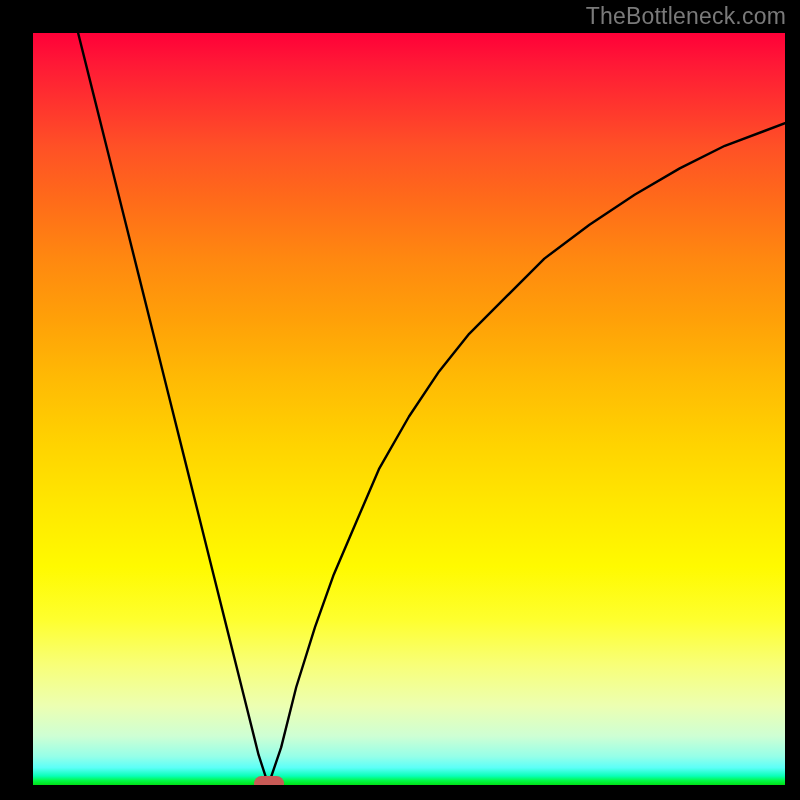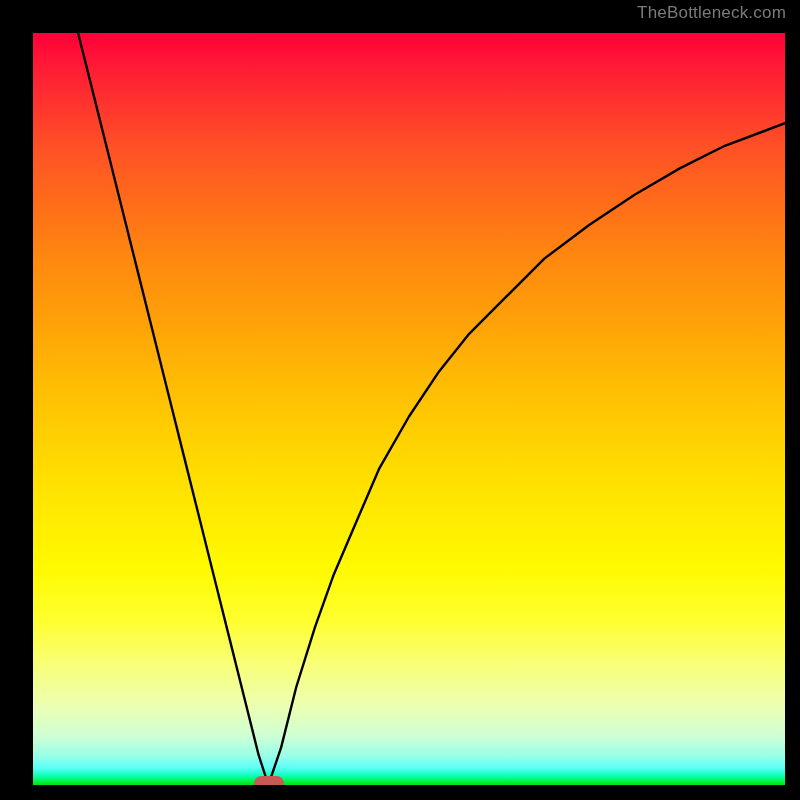--- a/index.html
+++ b/index.html
@@ -65,21 +65,21 @@
   }
   .marker {
     position: absolute;
     border-radius: 8px;
   }
   .watermark {
     position: absolute;
     top: 3px;
     right: 14px;
     color: #7a7a7a;
-    font-size: 17px;
+    font-size: 23px;
     letter-spacing: 0.2px;
     font-weight: 500;
   }
 </style>
 </head>
 <body>
 
 <div class="frame">
 
   <div class="plot-area">

